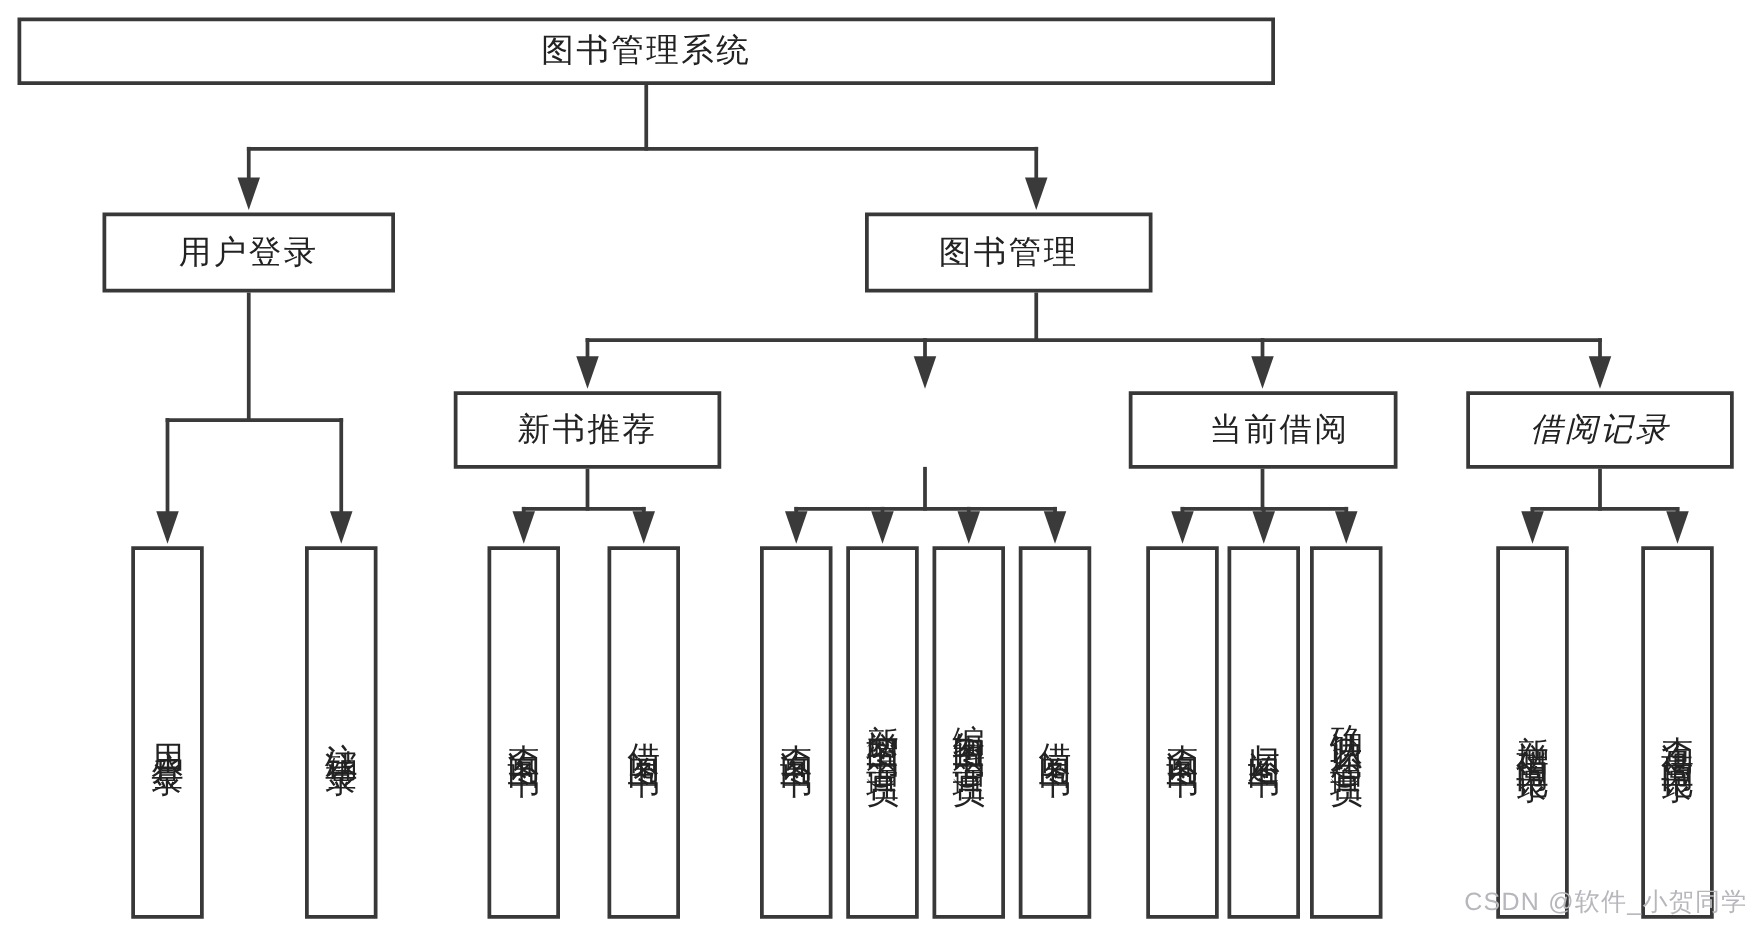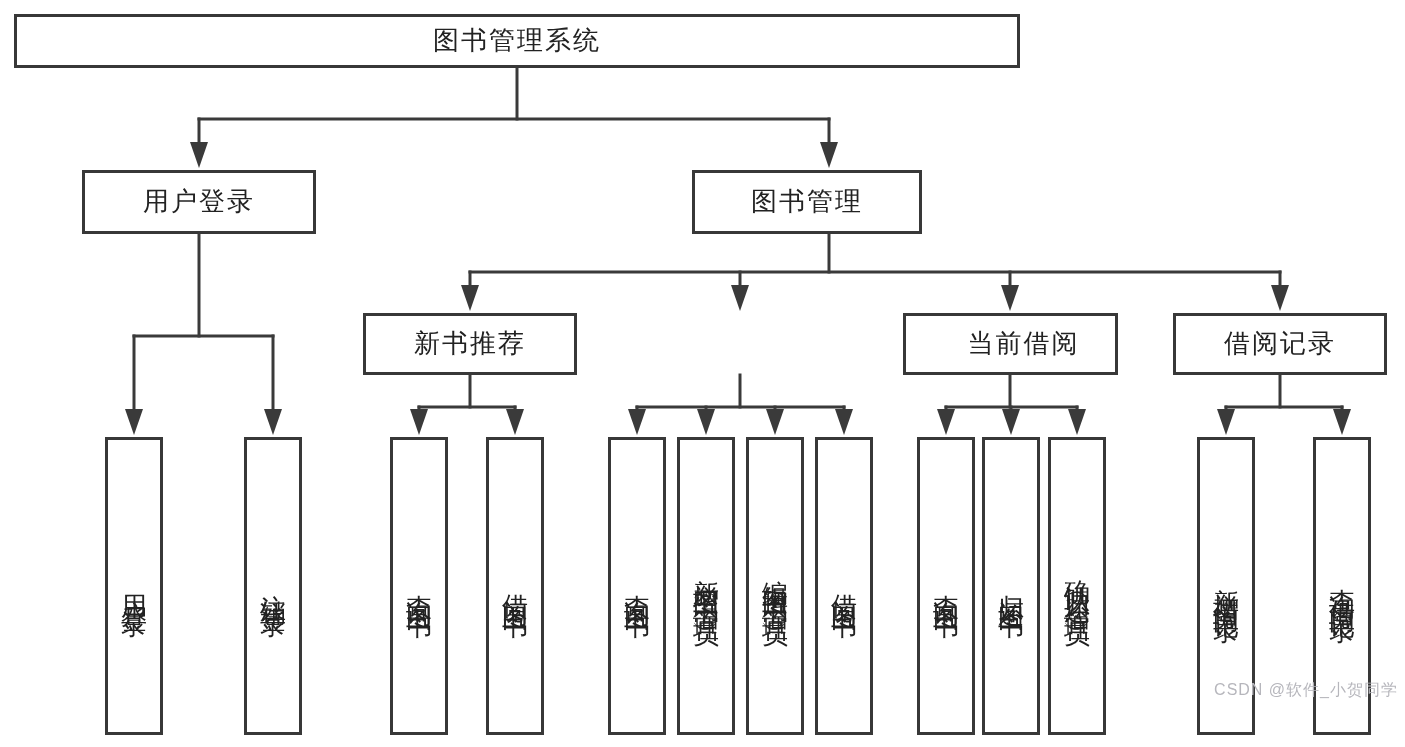--- a/index.html
+++ b/index.html
@@ -36,23 +36,23 @@
   .node.vertical{
     writing-mode:vertical-rl;
     text-orientation:mixed;
     font-size:26px;
     letter-spacing:6px;
     padding:6px 0;
   }
   #watermark{
     position:absolute;
     right:7px;
-    top:680px;
+    top:708px;
     z-index:3;
-    font-size:16px;
+    font-size:20px;
     letter-spacing:1px;
     color:var(--watermark);
     font-family:"Liberation Sans","DejaVu Sans",sans-serif;
     white-space:nowrap;
   }
 </style>
 </head>
 <body>
 
 <div id="canvas">
@@ -109,21 +109,21 @@
       <polygon points="1217,409 1235,409 1226,435" fill="#3a3a3a"></polygon>
       <line x1="1342" y1="407" x2="1342" y2="415" stroke="#3a3a3a" stroke-width="3" stroke-linecap="square"></line>
       <polygon points="1333,409 1351,409 1342,435" fill="#3a3a3a"></polygon>
     </svg>
   <div id="nodes">
       <div class="node" style="left: 14px; top: 14px; width: 1006px; height: 54px;">图书管理系统</div>
       <div class="node" style="left: 82px; top: 170px; width: 234px; height: 64px;">用户登录</div>
       <div class="node" style="left: 692px; top: 170px; width: 230px; height: 64px;">图书管理</div>
       <div class="node" style="left: 363px; top: 313px; width: 214px; height: 62px;">新书推荐</div>
       <div class="node" style="left: 903px; top: 313px; width: 215px; height: 62px; padding-left: 26px;">当前借阅</div>
-      <div class="node" style="left: 1173px; top: 313px; width: 214px; height: 62px;">借阅记录</div>
+      <div class="node" style="left: 1173px; top: 313px; width: 214px; height: 62px; font-style: italic;">借阅记录</div>
       <div class="node vertical" style="left: 105px; top: 437px; width: 58px; height: 298px;">用户登录</div>
       <div class="node vertical" style="left: 244px; top: 437px; width: 58px; height: 298px;">注销登录</div>
       <div class="node vertical" style="left: 390px; top: 437px; width: 58px; height: 298px;">查询图书</div>
       <div class="node vertical" style="left: 486px; top: 437px; width: 58px; height: 298px;">借阅图书</div>
       <div class="node vertical" style="left: 608px; top: 437px; width: 58px; height: 298px;">查询图书</div>
       <div class="node vertical" style="left: 677px; top: 437px; width: 58px; height: 298px;">新增图书（管理员）</div>
       <div class="node vertical" style="left: 746px; top: 437px; width: 58px; height: 298px;">编辑图书（管理员）</div>
       <div class="node vertical" style="left: 815px; top: 437px; width: 58px; height: 298px;">借阅图书</div>
       <div class="node vertical" style="left: 917px; top: 437px; width: 58px; height: 298px;">查询图书</div>
       <div class="node vertical" style="left: 982px; top: 437px; width: 58px; height: 298px;">归还图书</div>

